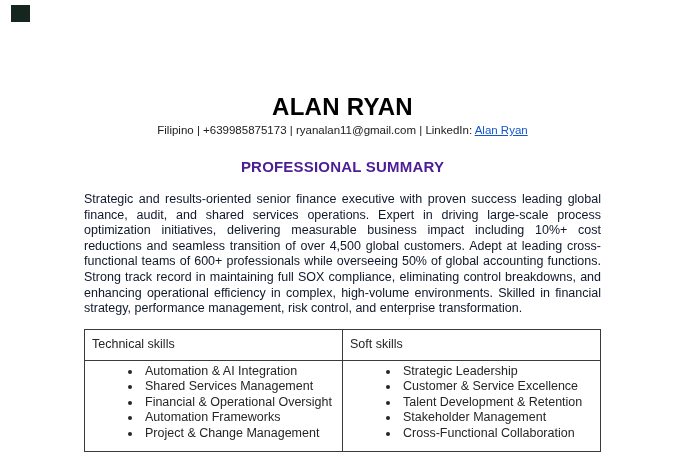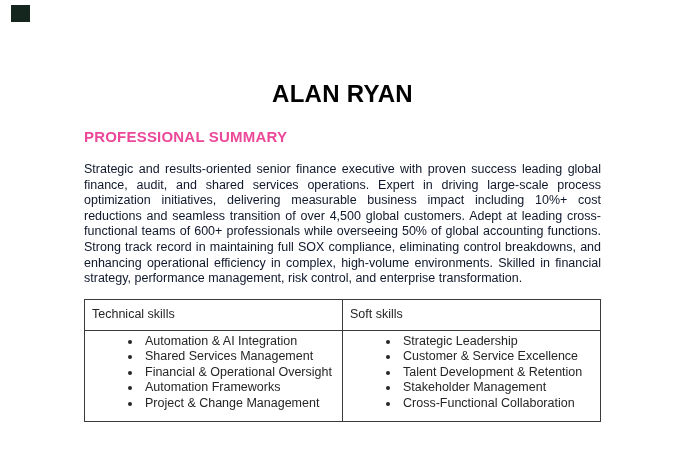--- a/index.html
+++ b/index.html
@@ -3,31 +3,31 @@
 <meta charset="utf-8">
 <style>
   html, body { margin: 0; padding: 0; }
   body {
     width: 680px; height: 459px; overflow: hidden;
     background: #ffffff; position: relative;
     font-family: "Liberation Sans", sans-serif;
     color: #262626;
     -webkit-font-smoothing: antialiased;
   }
-  .canvas { position: absolute; inset: 0; padding: 0 79px 0 84px; box-sizing: border-box; }
+  .canvas { position: absolute; inset: 0; padding: 13px 79px 0 84px; box-sizing: border-box; }
   .corner-mark { position: absolute; left: 11px; top: 5px; width: 19px; height: 17px; background: #15261f; }
   .title {
     margin: 81px 0 0; font-size: 24px; line-height: 26px; font-weight: 700;
     text-align: center; color: #000000; letter-spacing: 0.3px; white-space: nowrap;
   }
   .contact { margin-top: 3px; font-size: 11.5px; line-height: 14px; text-align: center; color: #202020; white-space: nowrap; }
   .contact a { color: #1155cc; text-decoration: underline; cursor: pointer; }
   .heading {
     margin: 21px 0 0; font-size: 15px; line-height: 18px; font-weight: 700;
-    text-align: left; color: #ec4899; letter-spacing: 0.2px;
+    text-align: center; color: #4c1d95; letter-spacing: 0.2px;
   }
   .heading-core { margin-top: 19px; }
   .summary { margin: 16px 0 0; font-size: 12.5px; line-height: 15.6px; text-align: justify; color: #0f172a; }
   .skills-table {
     margin-top: 12px; width: 100%; border-collapse: collapse; table-layout: fixed;
     font-size: 12.5px; color: #262626;
   }
   .skills-table td { border: 1px solid #3a3a3a; width: 50%; vertical-align: top; }
   .header-row td { padding: 6px 7px 8px; line-height: 16px; }
   .body-row td { padding: 3px 0 10px; }
@@ -35,20 +35,23 @@
   .skill-list li { line-height: 15.5px; padding-left: 3px; }
 </style>
 </head>
 <body>
 
 <div class="canvas">
   <div class="corner-mark"></div>
 
   <h1 class="title">ALAN RYAN</h1>
 
+  <div class="contact">
+    <span>Filipino | +639985875173 | ryanalan11@gmail.com | LinkedIn: </span><a class="linkedin-link" href="#">Alan Ryan</a>
+  </div>
 
   <h2 class="heading">PROFESSIONAL SUMMARY</h2>
 
   <p class="summary">Strategic and results-oriented senior finance executive with proven success leading global finance, audit, and shared services operations. Expert in driving large-scale process optimization initiatives, delivering measurable business impact including 10%+ cost reductions and seamless transition of over 4,500 global customers. Adept at leading cross-functional teams of 600+ professionals while overseeing 50% of global accounting functions. Strong track record in maintaining full SOX compliance, eliminating control breakdowns, and enhancing operational efficiency in complex, high-volume environments. Skilled in financial strategy, performance management, risk control, and enterprise transformation.</p>
 
 
   <table class="skills-table">
     <tbody>
       <tr class="header-row">
         <td>Technical skills</td>

